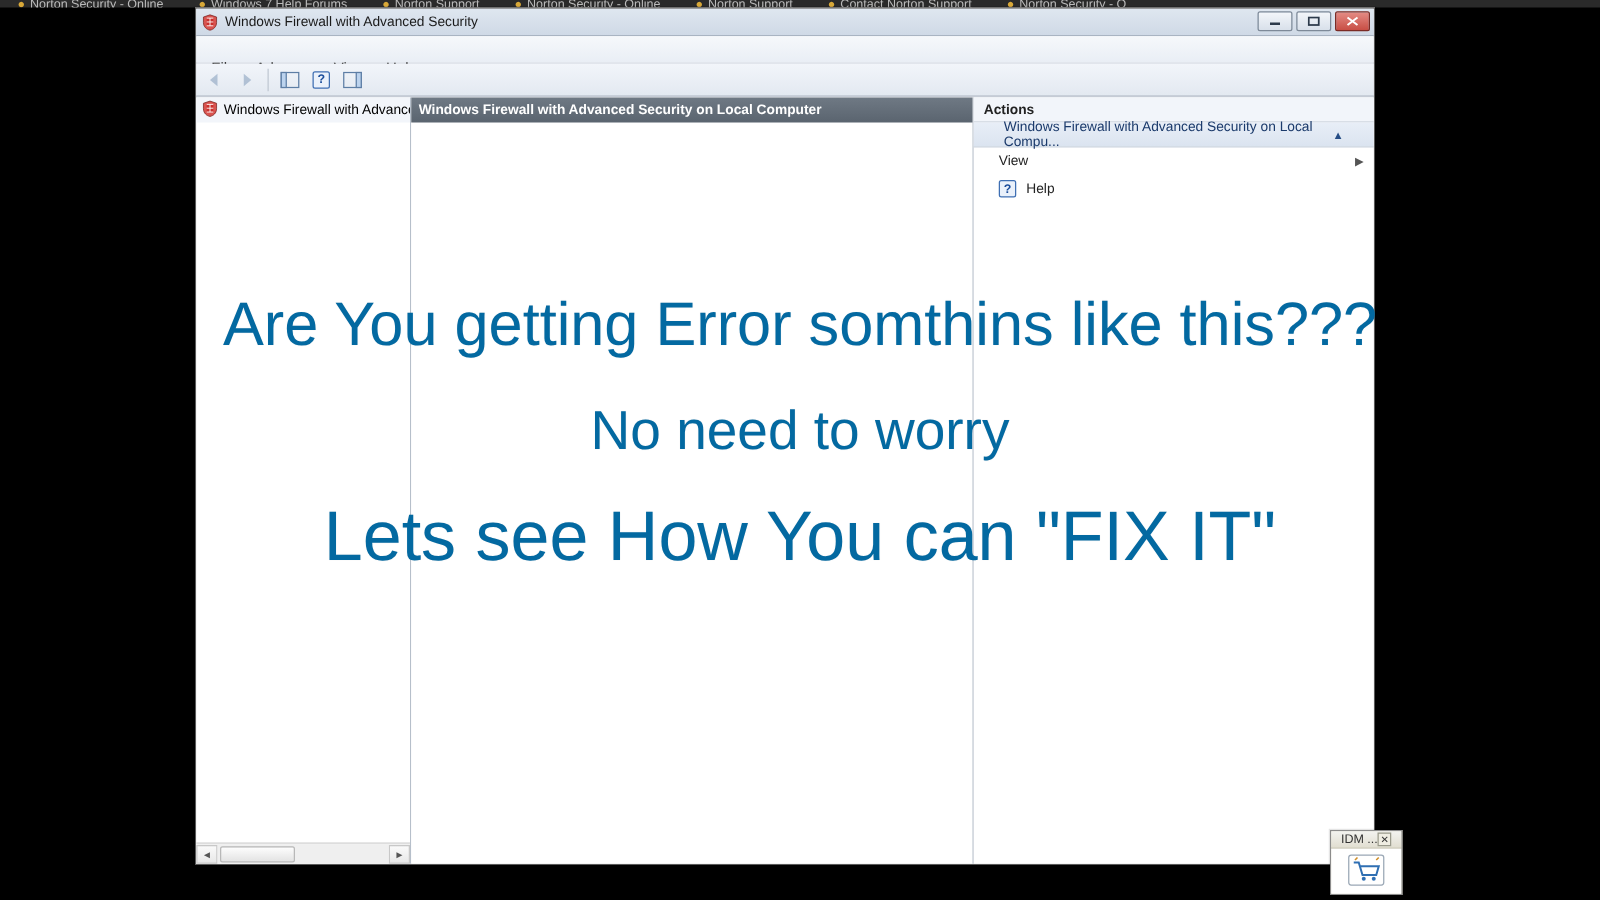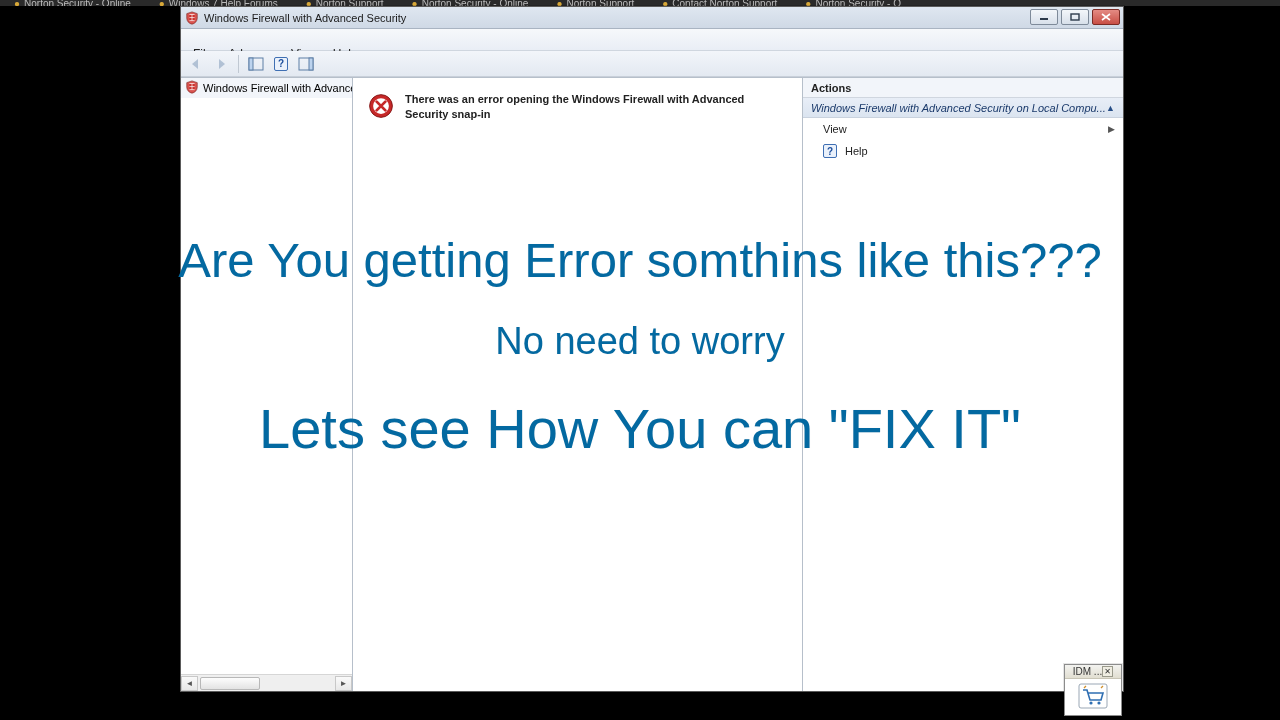--- a/index.html
+++ b/index.html
@@ -11,21 +11,21 @@
     position: absolute; left: 0; right: 0; top: 0; height: 6px;
     background: #2a2a2a; color: #ccc; font-size: 10px;
     display: flex; align-items: center; overflow: hidden;
   }
   .tabstrip .tab { padding: 0 14px; white-space: nowrap; color: #bbb; }
   .tabstrip .tab .dot { color: #d8a838; margin-right: 4px; }
 
   
   .mmc {
     position: absolute;
-    left: 180px; top: 6px;
+    left: 156px; top: 6px;
     width: 944px; height: 686px;
     background: #fff;
     border: 1px solid #5a5a5a;
     box-shadow: 0 0 0 1px rgba(0,0,0,.15);
     display: flex; flex-direction: column;
   }
 
   
   .titlebar {
     height: 22px;
@@ -149,23 +149,22 @@
     height: 20px; background: #f2f5fa;
     border-bottom: 1px solid #d0d6df;
     font-size: 11px; font-weight: bold; color: #222;
     display: flex; align-items: center; padding-left: 8px;
   }
   .act-group {
     height: 20px;
     background: linear-gradient(#e8eef7,#dbe4f0);
     border-bottom: 1px solid #c9d2de;
     font-size: 11px; color: #1b3a6b;
-    display: flex; align-items: center; padding: 0 8px;
+    display: flex; align-items: center; padding: 0 24px;
     justify-content: space-between;
-    font-style: italic;
   }
   .act-group .chev { font-size: 9px; color: #264d86; }
   .act-item {
     height: 22px; display: flex; align-items: center;
     font-size: 11px; color: #222; padding-left: 20px; gap: 8px;
     cursor: default;
     justify-content: space-between; padding-right: 8px;
   }
   .act-item .left { display: flex; align-items: center; gap: 8px; }
   .act-item .arrow { font-size: 9px; color: #555; }
@@ -173,21 +172,21 @@
   
   .overlay {
     position: absolute; left: 0; right: 0; top: 0; bottom: 0;
     pointer-events: none;
     display: flex; flex-direction: column; align-items: center;
     color: #0369a1;
     font-family: "Comic Sans MS", "Segoe Script", cursive;
     text-shadow: 0 0 1px rgba(0,0,0,.1);
   }
   .ov1 { position: absolute; top: 232px; left: 50%; transform: translateX(-50%); font-size: 49px; white-space: nowrap; }
-  .ov2 { position: absolute; top: 320px; left: 50%; transform: translateX(-50%); font-size: 38px; white-space: nowrap; }
+  .ov2 { position: absolute; top: 320px; left: 50%; transform: translateX(-50%); font-size: 44px; white-space: nowrap; }
   .ov3 { position: absolute; top: 396px; left: 50%; transform: translateX(-50%); font-size: 56px; white-space: nowrap; }
 
   
   .idm {
     position: absolute; right: 158px; bottom: 4px;
     width: 58px;
     border: 1px solid #8c8c8c; background: #ece9d8;
     box-shadow: 0 0 0 1px rgba(0,0,0,.1);
     font-size: 10px;
   }
@@ -312,31 +311,22 @@
       <div class="hscroll">
         <div class="arrow">◄</div>
         <div class="track">
           <div class="thumb"></div>
         </div>
         <div class="arrow">►</div>
       </div>
     </div>
 
     <div class="pane-center">
+      <div class="header">Windows Firewall with Advanced Security on Local Computer</div>
       <div class="errbox">
-        <div class="errhead">
-          <span class="erricon">
-            <svg viewBox="0 0 32 32" width="28" height="28">
-              <circle cx="16" cy="16" r="13" fill="#c62828" stroke="#7a0e0e" stroke-width="1"></circle>
-              <circle cx="16" cy="16" r="9" fill="#fff"></circle>
-              <path d="M11 11 L21 21 M21 11 L11 21" stroke="#c62828" stroke-width="3.2" stroke-linecap="round"></path>
-            </svg>
-          </span>
-          <div class="errtitle">There was an error opening the Windows Firewall with Advanced Security snap-in</div>
-        </div>
       </div>
     </div>
 
     <div class="pane-right">
       <div class="header">Actions</div>
       <div class="act-group">
         <span>Windows Firewall with Advanced Security on Local Compu...</span>
         <span class="chev">▲</span>
       </div>
       <div class="act-item">

